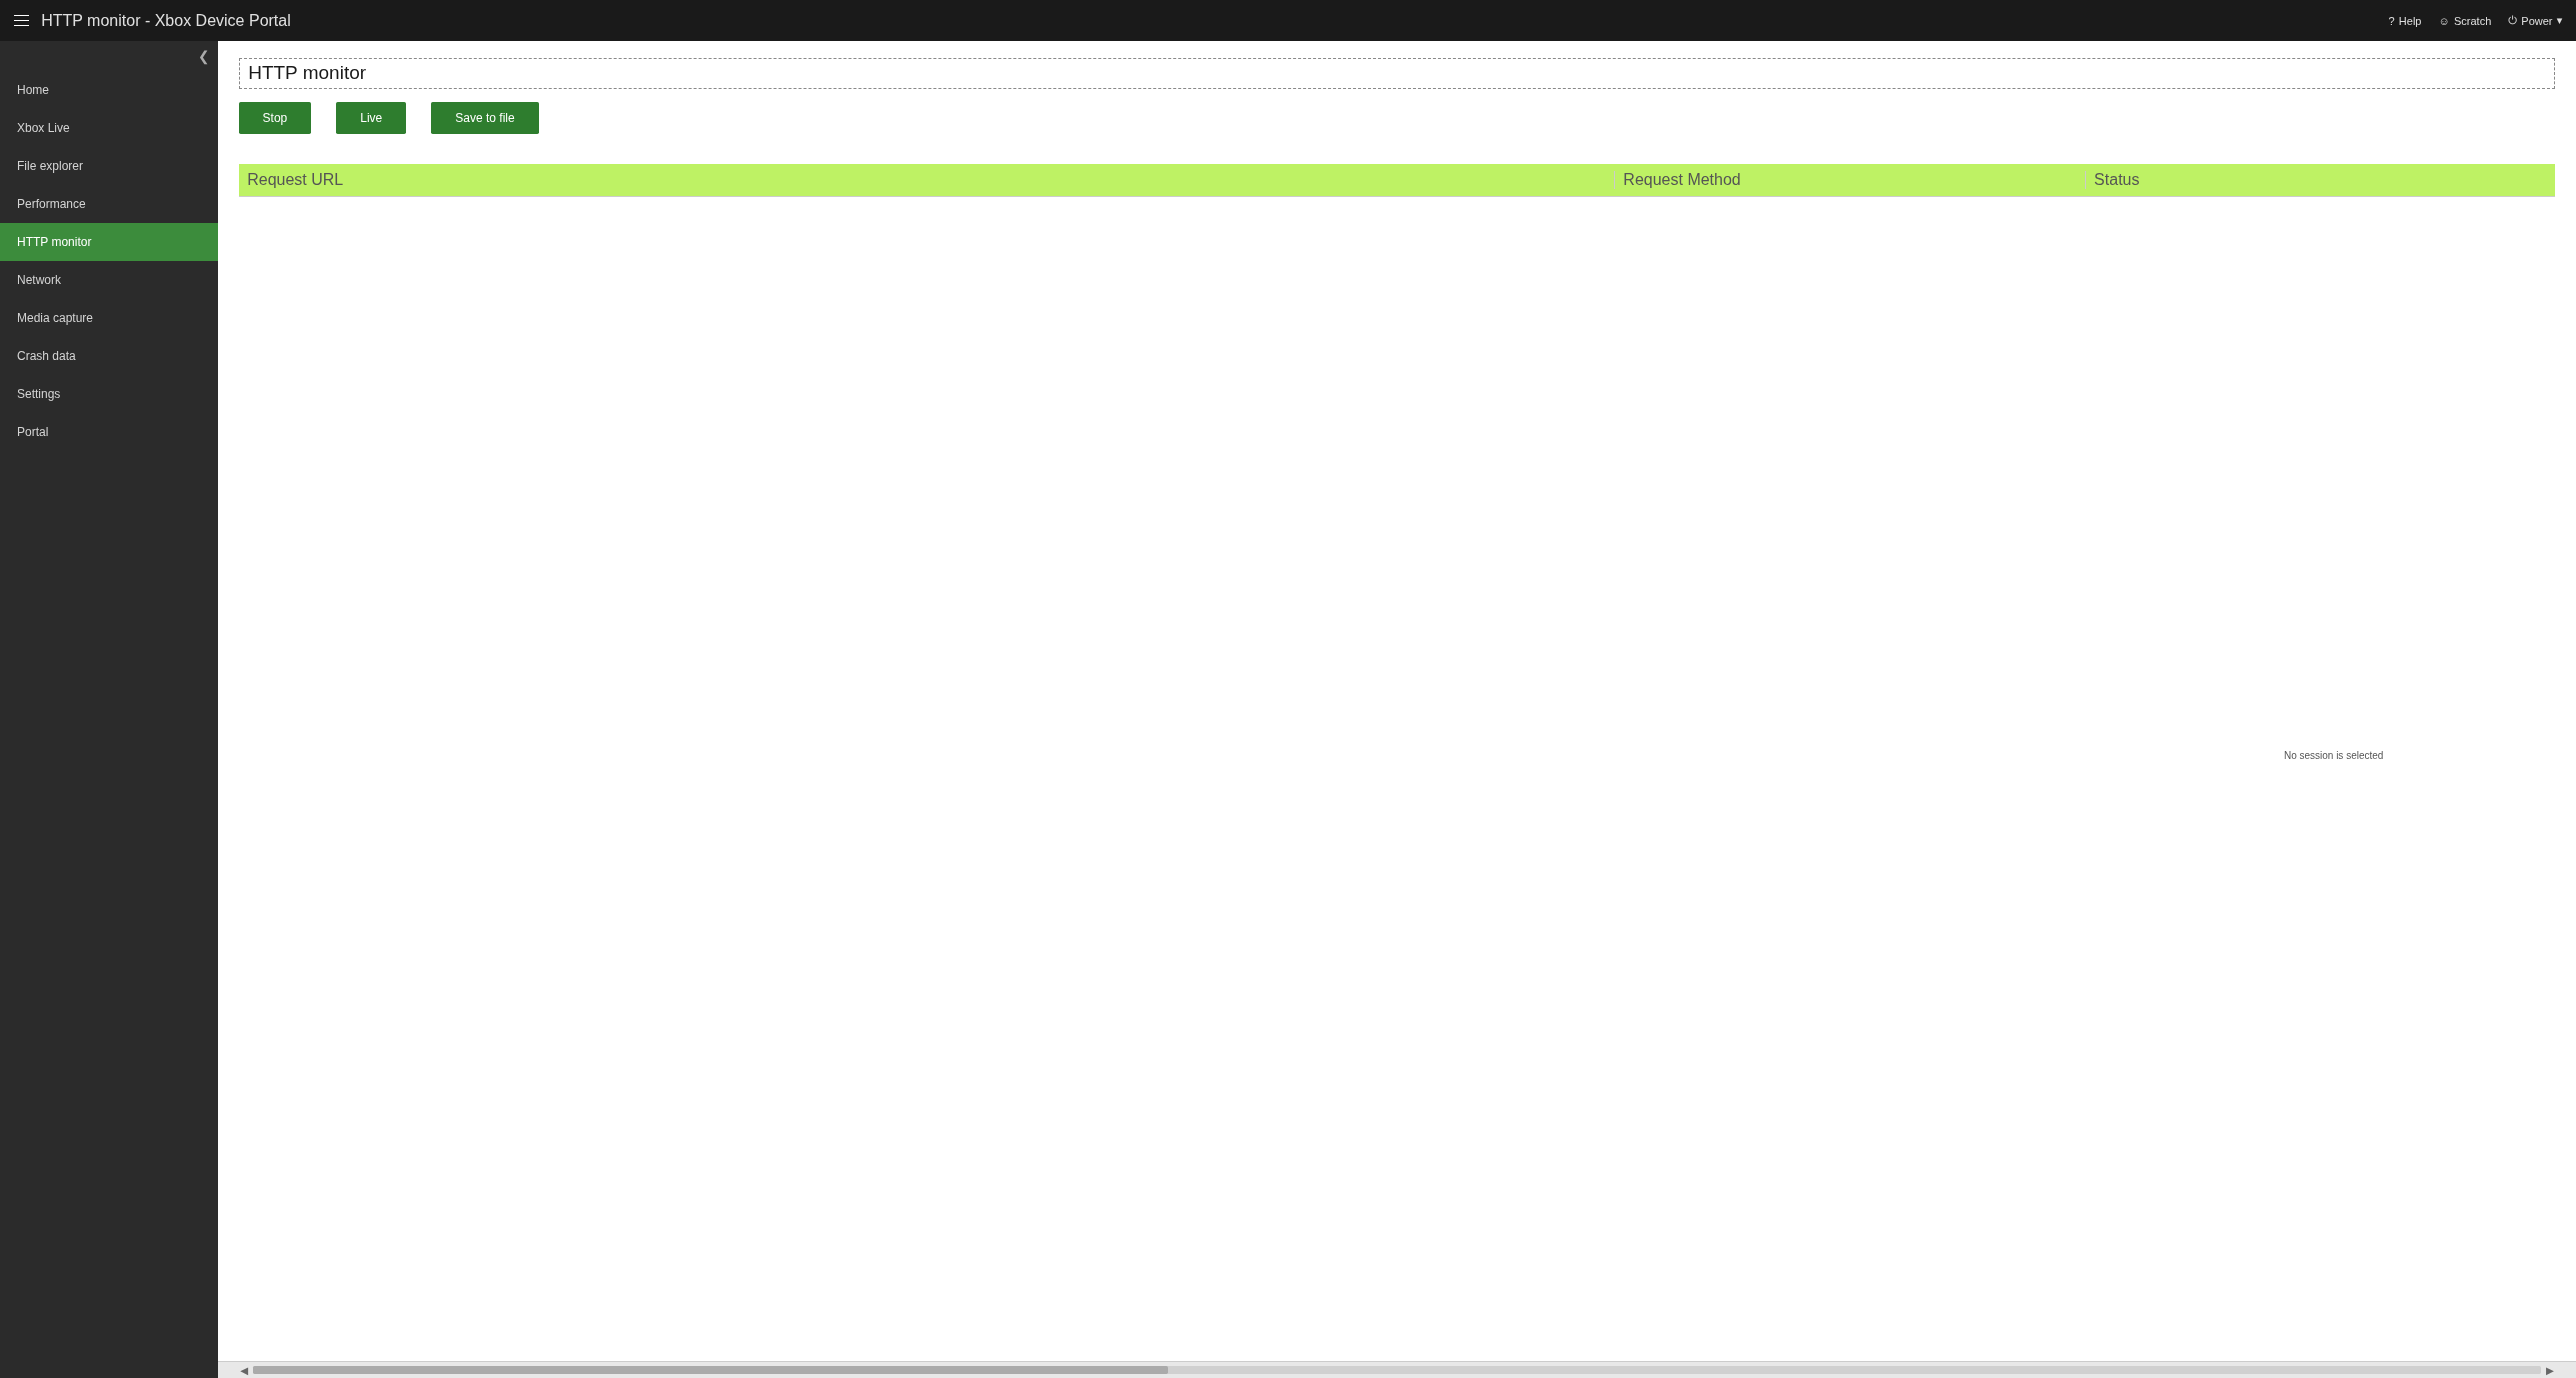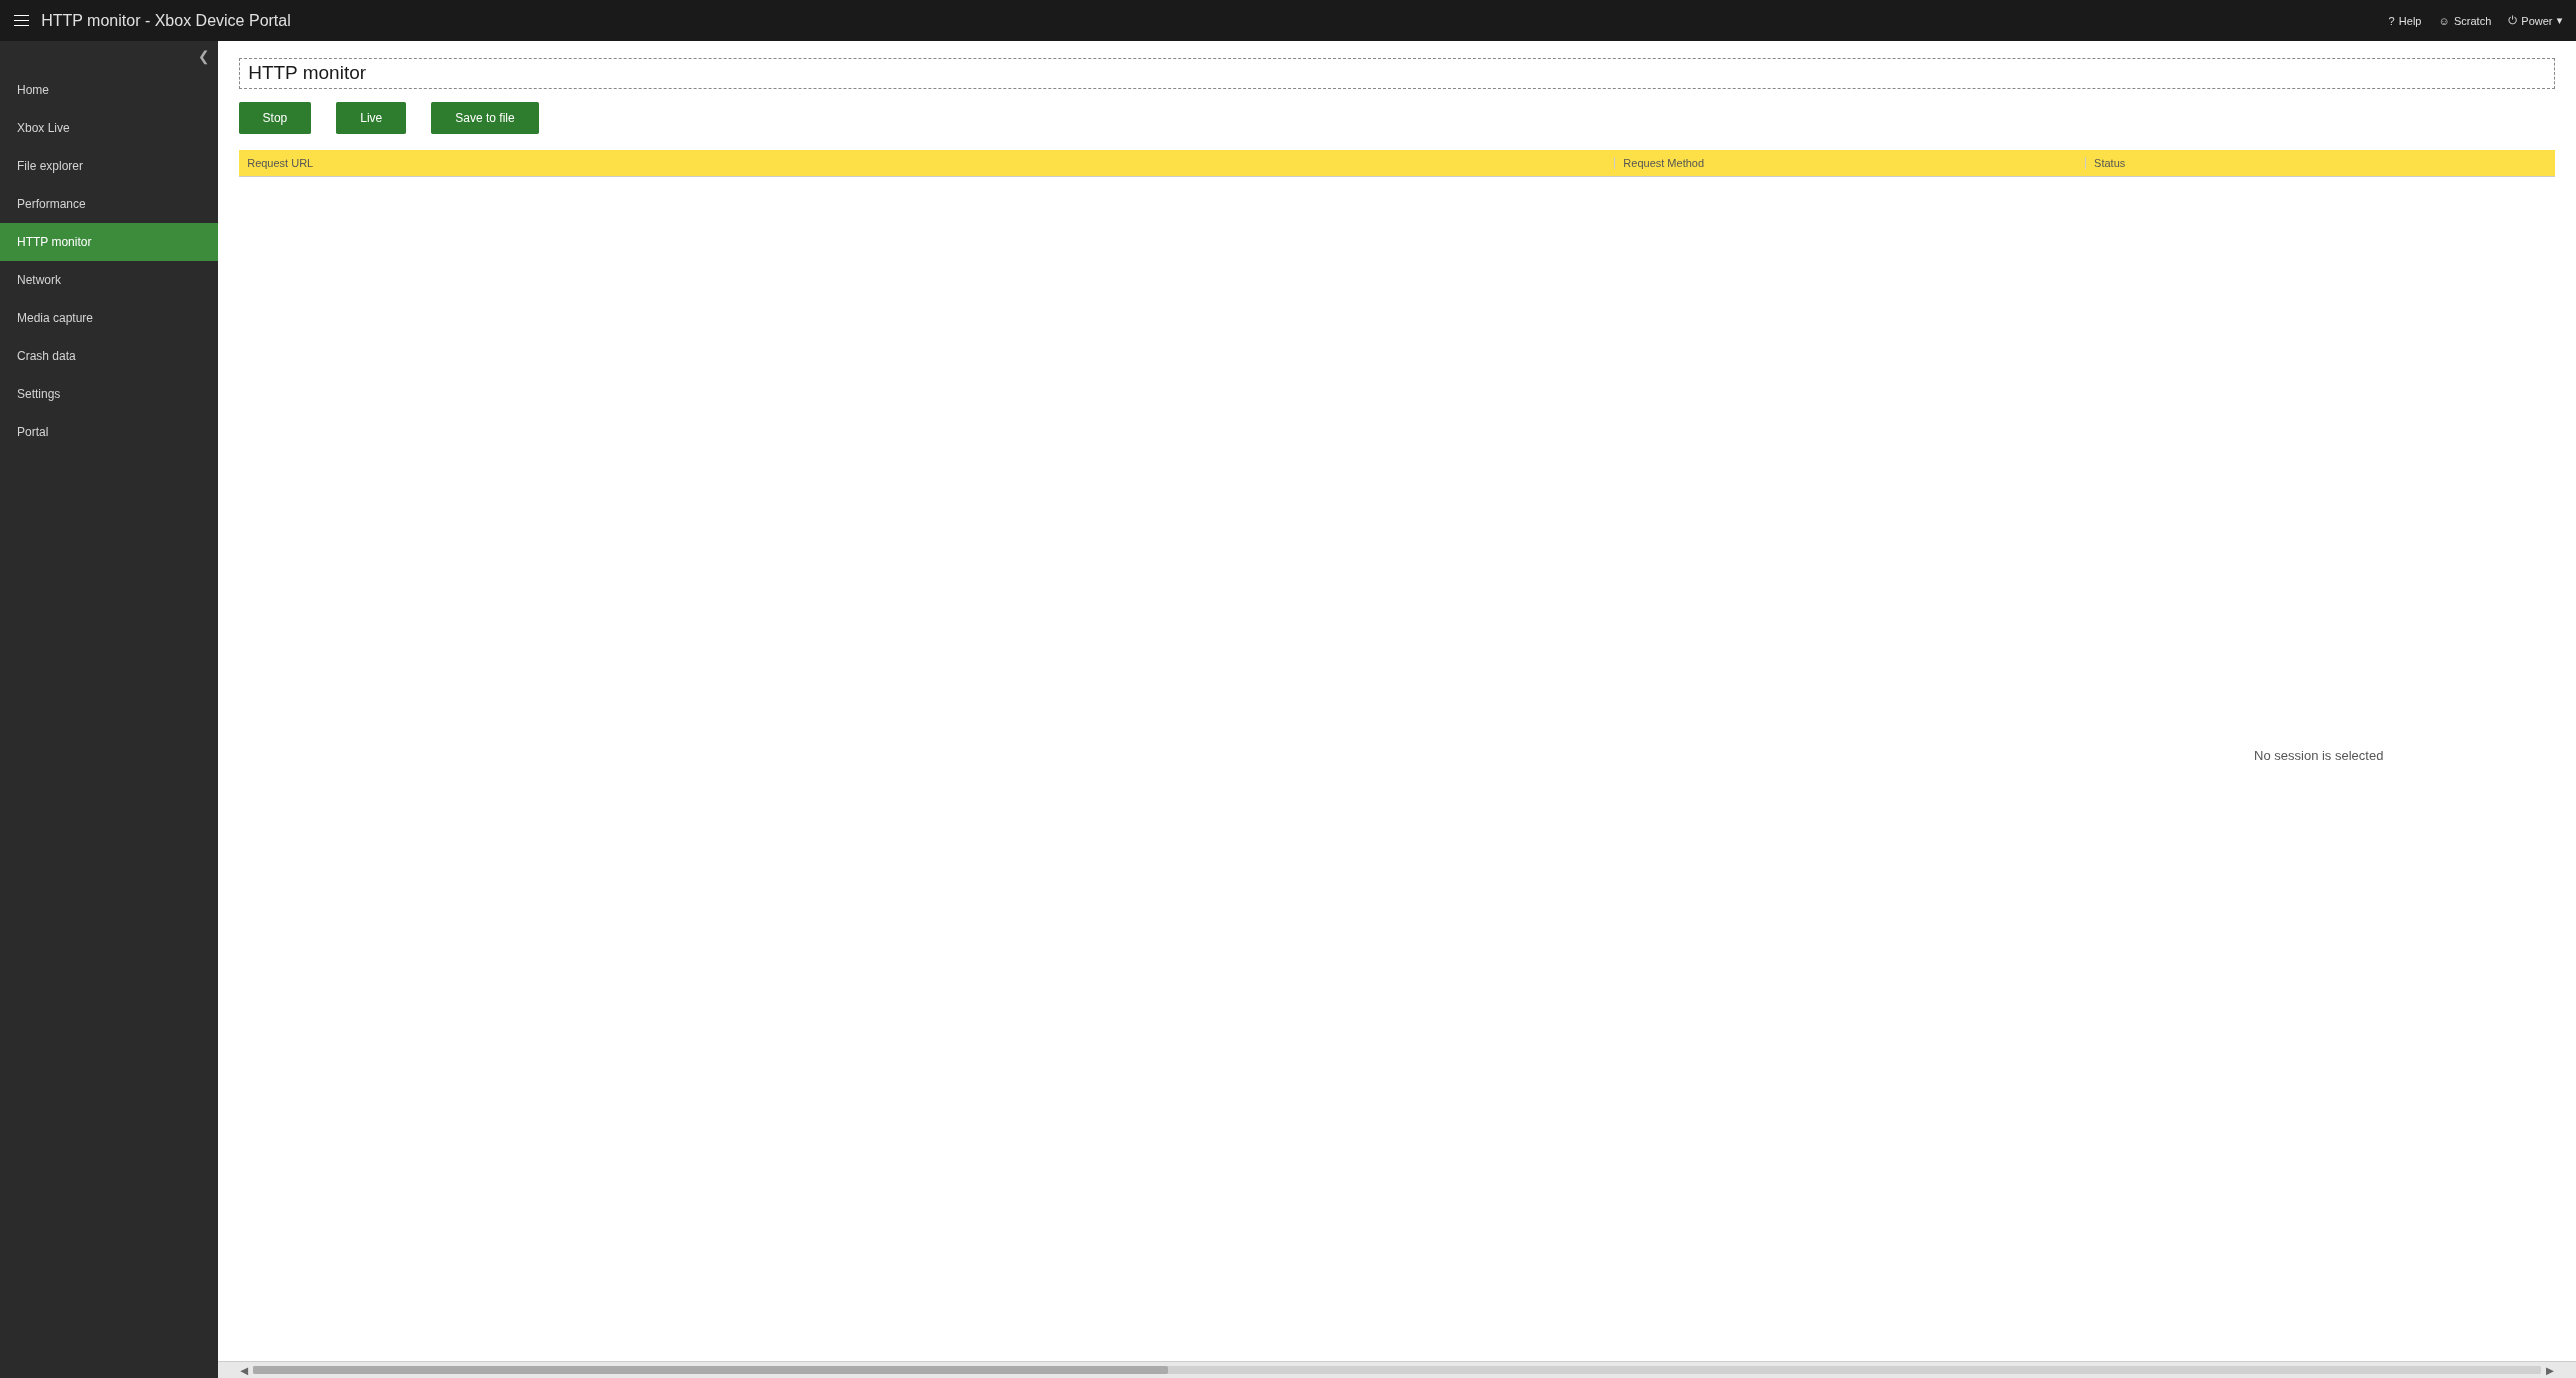--- a/index.html
+++ b/index.html
@@ -97,37 +97,37 @@
     .table-container {
       flex: 1;
       overflow: auto;
       position: relative;
     }
     .table-header {
       display: flex;
       border-bottom: 0.9px solid #ccc;
       padding: 6.9px 0;
       color: #555;
-      font-size: 11px;
+      font-size: 16px;
       position: sticky;
-      top: 1px;
-      background: #fde047;
+      top: 15px;
+      background: #bef264;
     }
     .col-url { flex: 3; padding: 0 8.6px; }
     .col-divider { width: 0.9px; background: #ccc; }
     .col-method { flex: 1; padding: 0 8.6px; }
     .col-status { flex: 1; padding: 0 8.6px; }
 
     .no-session {
       position: absolute;
       right: 172px;
       top: 50%;
       transform: translateY(-50%);
       color: #555;
-      font-size: 13px;
+      font-size: 10px;
     }
 
     
     .hscrollbar-container {
       height: 17px;
       background: #e8e8e8;
       display: flex;
       align-items: center;
       padding: 2.6px 17px;
       border-top: 0.9px solid #ccc;

